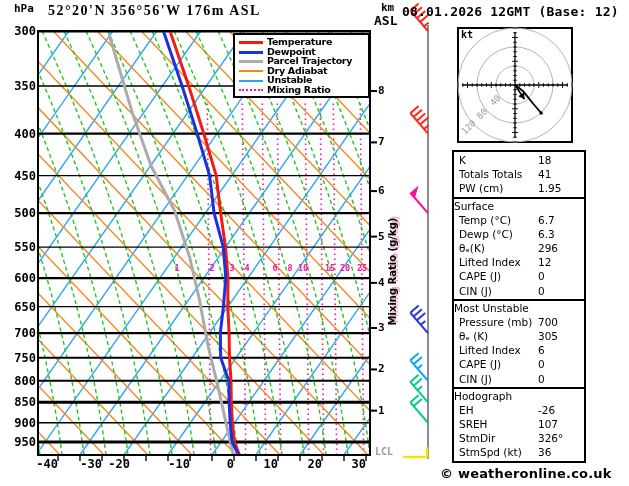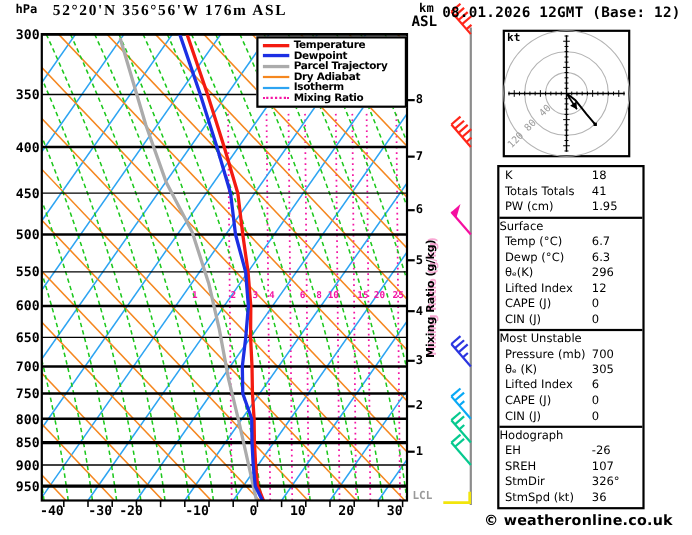--- a/index.html
+++ b/index.html
@@ -318,21 +318,21 @@
 
   <div class="abs lbl" id="mixing-label">Mixing Ratio (g/kg)</div>
   <div class="abs lbl" id="lcl-label">LCL</div>
   <div class="abs lbl" id="kt-label">kt</div>
 
   <div class="abs" id="legend">
       <div class="leg-row"><span class="leg-sample" style="border-top: 3px solid rgb(243, 27, 16);"></span><span>Temperature</span></div>
       <div class="leg-row"><span class="leg-sample" style="border-top: 3px solid rgb(28, 47, 227);"></span><span>Dewpoint</span></div>
       <div class="leg-row"><span class="leg-sample" style="border-top: 3px solid rgb(171, 171, 171);"></span><span>Parcel Trajectory</span></div>
       <div class="leg-row"><span class="leg-sample" style="border-top: 2px solid rgb(245, 135, 31);"></span><span>Dry Adiabat</span></div>
-      <div class="leg-row"><span class="leg-sample" style="border-top: 2px solid rgb(45, 164, 242);"></span><span>Isotherm</span></div>
+      <div class="leg-row"><span class="leg-sample" style="border-top: 2px solid rgb(45, 164, 242);"></span><span>Unstable</span></div>
       <div class="leg-row"><span class="leg-sample" style="border-top: 2px dotted rgb(243, 22, 164);"></span><span>Mixing Ratio</span></div>
     </div>
 
   <div class="abs" id="indices">
       <div class="idx-section">
         <div class="idx-row"><span class="idx-label">K</span><span class="idx-value">18</span></div>
         <div class="idx-row"><span class="idx-label">Totals Totals</span><span class="idx-value">41</span></div>
         <div class="idx-row"><span class="idx-label">PW (cm)</span><span class="idx-value">1.95</span></div>
       </div>
       <div class="idx-section">

